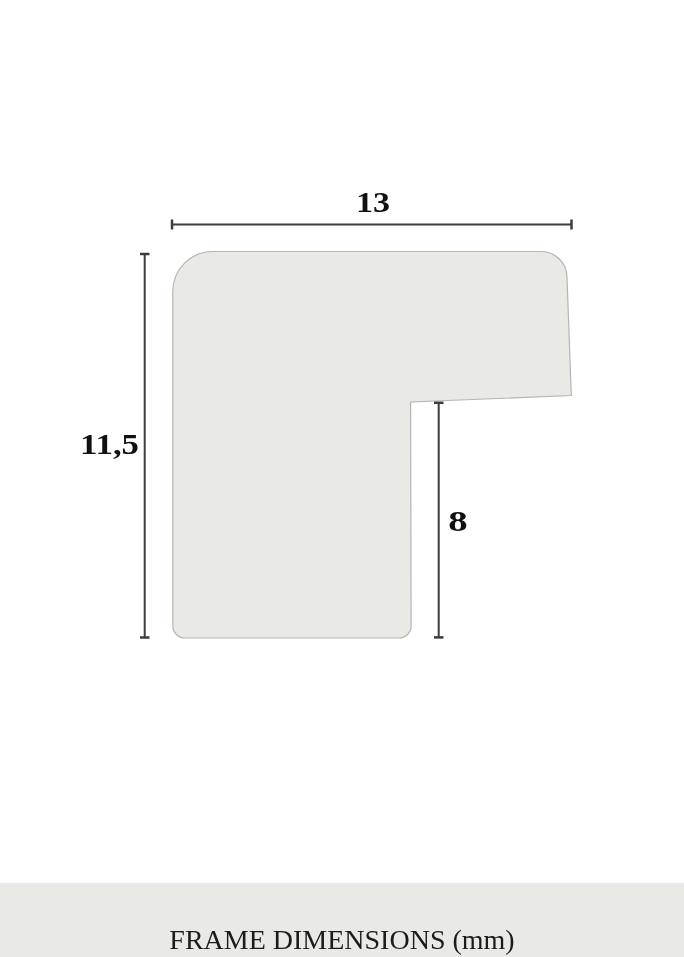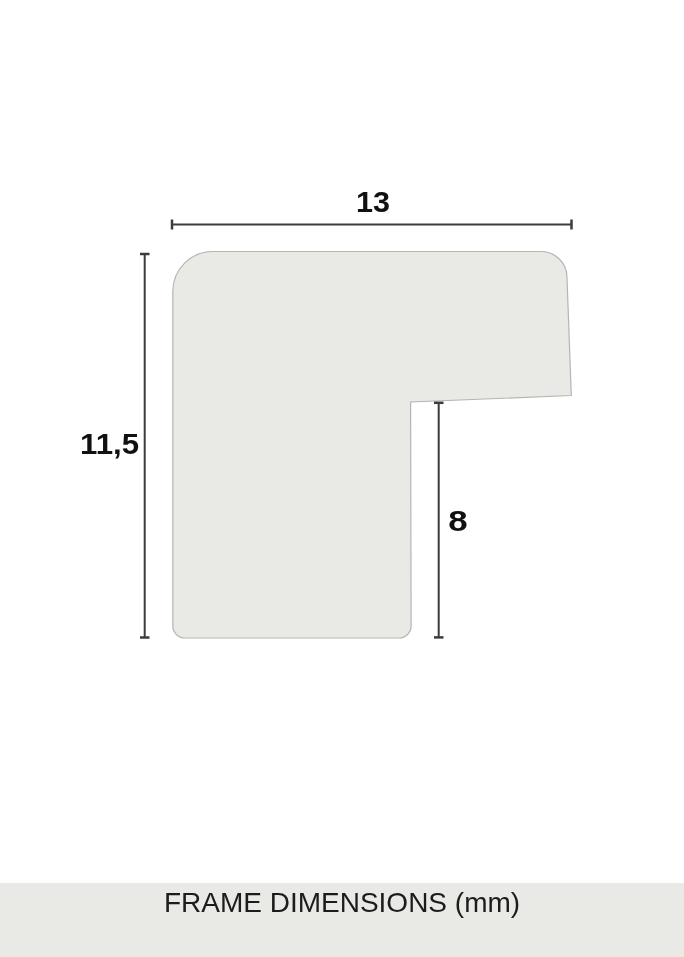--- a/index.html
+++ b/index.html
@@ -1,16 +1,16 @@
 <!DOCTYPE html>
 <html><head>
 <meta charset="utf-8">
 <style>
   html,body{margin:0;padding:0;background:#ffffff;}
-  .page{position:relative;width:684px;height:957px;overflow:hidden;font-family:Liberation Sans, sans-serif;}
+  .page{position:relative;width:684px;height:957px;overflow:hidden;font-family:Liberation Serif, serif;}
 </style>
 </head>
 <body>
 <div class="page">
 
 <svg width="684" height="957" viewBox="0 0 684 957" xmlns="http://www.w3.org/2000/svg">
 
   <path d="M 213 251.5
            L 541 251.5
            A 26 26 0 0 1 567 278
@@ -44,14 +44,14 @@
 
   <text x="373" y="211.5" font-size="29" font-weight="bold" fill="#111" text-anchor="middle" textLength="34" lengthAdjust="spacingAndGlyphs">13</text>
 
   <text x="109.5" y="453.8" font-size="29" font-weight="bold" fill="#111" text-anchor="middle" textLength="59" lengthAdjust="spacingAndGlyphs">11,5</text>
 
   <text x="458" y="531.3" font-size="30" font-weight="bold" fill="#111" text-anchor="middle" textLength="19.4" lengthAdjust="spacingAndGlyphs">8</text>
 </svg>
 
 <div style="position:absolute;left:0;top:883px;width:684px;height:74px;background:#e9e9e6;"></div>
 
-<div style="position:absolute;left:0;top:887px;width:684px;text-align:center;font-size:28px;color:#1c1c1c;letter-spacing:0px;">FRAME DIMENSIONS (mm)</div>
+<div style="position:absolute;left:0;top:924px;width:684px;text-align:center;font-size:28px;color:#1c1c1c;letter-spacing:0px;">FRAME DIMENSIONS (mm)</div>
 </div>
 
 </body></html>

